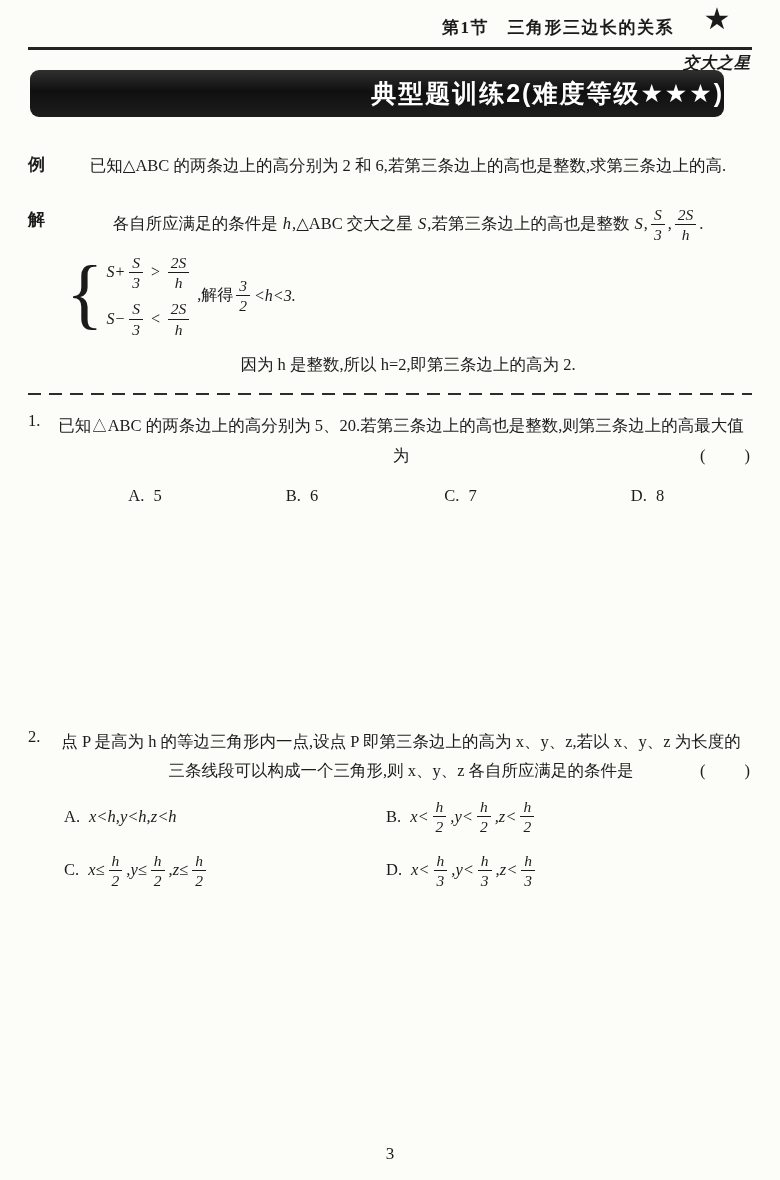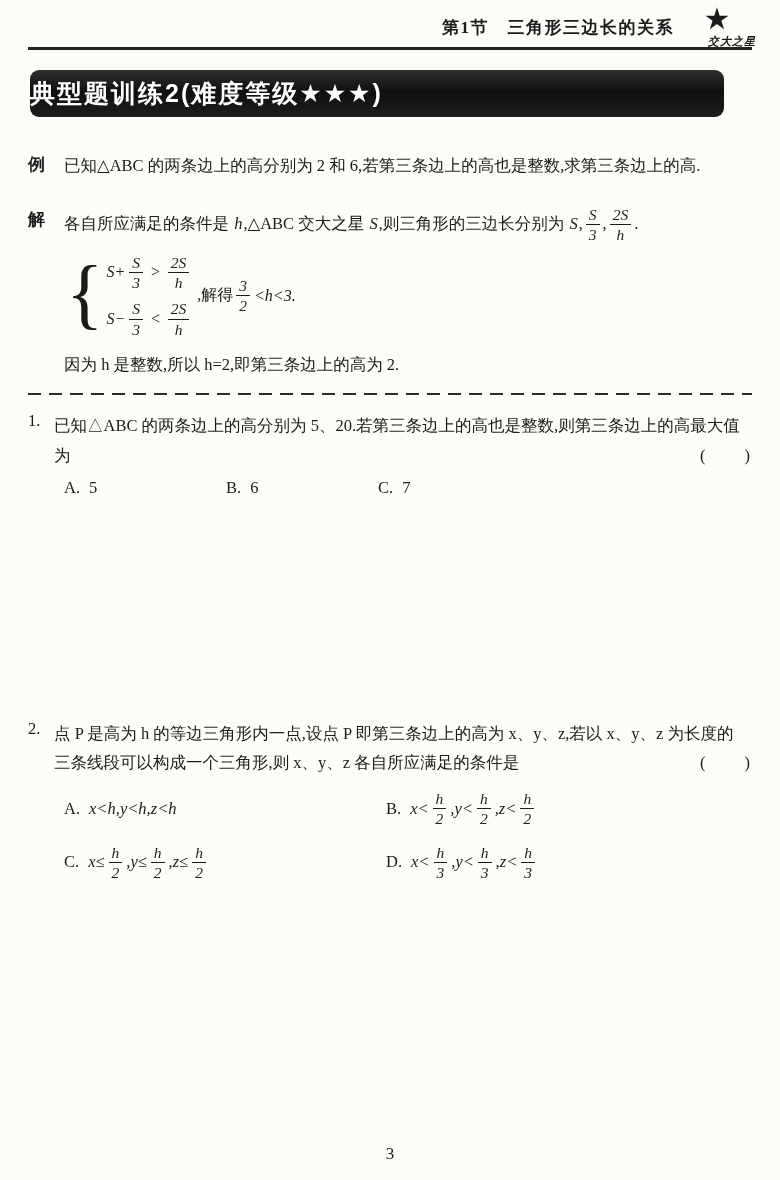--- a/index.html
+++ b/index.html
@@ -13,40 +13,40 @@
     position:relative;
     overflow:hidden;
   }
   .sheet { position:relative; width:100%; height:100%; padding:0 28px; }
 
   
   .hdr { display:flex; justify-content:flex-end; align-items:flex-end; padding-top:16px; position:relative; }
   .hdr-title { font-weight:bold; font-size:17px; letter-spacing:1.5px; margin-right:78px; padding-bottom:6px; }
   .logo { position:absolute; top:4px; right:-4px; width:78px; text-align:center; }
   .logo-star { font-size:30px; line-height:1; }
-  .logo-text { font-size:11px; font-weight:bold; font-style:italic; letter-spacing:1px; margin-top:0;text-align:right; }
+  .logo-text { font-size:16px; font-weight:bold; font-style:italic; letter-spacing:1px; margin-top:19px; }
   .hdr-rule { height:2.5px; background:#232323; margin-top:2px; }
 
   
   .banner {
     margin:20px 28px 0 2px; height:47px;
     background:linear-gradient(180deg,#303030,#101010 45%,#1d1d1d);
     border-radius:9px;
-    display:flex; align-items:center; justify-content:flex-start;
+    display:flex; align-items:center; justify-content:flex-end;
   }
   .banner-text {
     color:#ffffff; font-family:"Liberation Sans","DejaVu Sans",sans-serif;
     font-weight:bold; font-size:25px; letter-spacing:2px;
   }
 
   
   .row { display:flex; }
   .row-label { flex:0 0 36px; font-family:"Liberation Sans","DejaVu Sans",sans-serif; font-weight:bold; font-size:17px; padding-top:2px; }
   .q-num { flex:0 0 26px; font-size:16.5px; }
-  .row-body { flex:1; min-width:0; }
+  .row-body { flex:1; min-width:0;text-align:center; }
   .para { line-height:1.78; }
 
   .example.row { margin-top:34px; }
   .solution.row { margin-top:26px; }
 
   
   .mi { font-style:italic; padding:0 1px; }
   .frac {
     display:inline-flex; flex-direction:column; align-items:center;
     vertical-align:middle; margin:0 3px; line-height:1.12;
@@ -68,21 +68,21 @@
   .dashed {
     margin-top:14px; height:2px;
     background:repeating-linear-gradient(90deg,#2c2c2c 0 13px,transparent 13px 21px);
   }
 
   
   .question.row { margin-top:16px; }
   .q-text { position:relative; padding-right:4px;font-family:Liberation Serif, serif; }
   .bracket { position:absolute; right:0; bottom:0; letter-spacing:2px; }
 
-  .opts4 { display:grid; grid-template-columns:162px 152px 165px auto; padding-left:10px; margin-top:8px; }
+  .opts4 { display:grid; grid-template-columns:162px 152px 165px auto; padding-left:10px; margin-top:16px; }
   .opt-label { margin-right:9px; }
 
   .opts2 { display:grid; grid-template-columns:322px 1fr; row-gap:16px; padding-left:10px; margin-top:12px; align-items:center; }
   .mathopt { display:flex; align-items:center; white-space:nowrap; }
   .mathopt .opt-label { margin-right:8px; }
 
   .spacer { height:205px; }
 
   .pagenum { position:absolute; left:0; right:0; bottom:16px; text-align:center; font-size:17px; }
 </style>
@@ -108,21 +108,21 @@
     <span class="row-label">例</span>
     <div class="row-body">
       <p class="para">已知△ABC 的两条边上的高分别为 2 和 6,若第三条边上的高也是整数,求第三条边上的高.</p>
     </div>
   </section>
 
   <section class="row solution">
     <span class="row-label">解</span>
     <div class="row-body">
 
-      <p class="para sol-p1"><span>各自所应满足的条件是 </span><i class="mi">h</i><span>,△ABC 交大之星 </span><i class="mi">S</i><span>,则三角形的三边长分别为 </span><i class="mi">S</i><span>,</span><span class="frac">
+      <p class="para sol-p1"><span>各自所应满足的条件是 </span><i class="mi">h</i><span>,△ABC 交大之星 </span><i class="mi">S</i><span>,若第三条边上的高也是整数 </span><i class="mi">S</i><span>,</span><span class="frac">
             <span class="num">S</span>
             <span class="den">3</span>
           </span><span>,</span><span class="frac">
             <span class="num">2S</span>
             <span class="den">h</span>
           </span><span>.</span></p>
 
       <div class="sysline">
         <span class="system">
           <span class="brace">{</span>
@@ -171,20 +171,21 @@
     <span class="q-num">1.</span>
     <div class="row-body">
       <p class="para q-text">
         <span>已知△ABC 的两条边上的高分别为 5、20.若第三条边上的高也是整数,则第三条边上的高最大值为</span>
         <span class="bracket">(　　)</span>
       </p>
       <div class="opts4">
         <span class="opt"><span class="opt-label">A.</span><span class="opt-val">5</span></span>
         <span class="opt"><span class="opt-label">B.</span><span class="opt-val">6</span></span>
         <span class="opt"><span class="opt-label">C.</span><span class="opt-val">7</span></span>
+        <span class="opt"><span class="opt-label">D.</span><span class="opt-val">8</span></span>
       </div>
     </div>
   </section>
 
   <div class="spacer"></div>
 
   <section class="row question">
     <span class="q-num">2.</span>
     <div class="row-body">
       <p class="para q-text">

